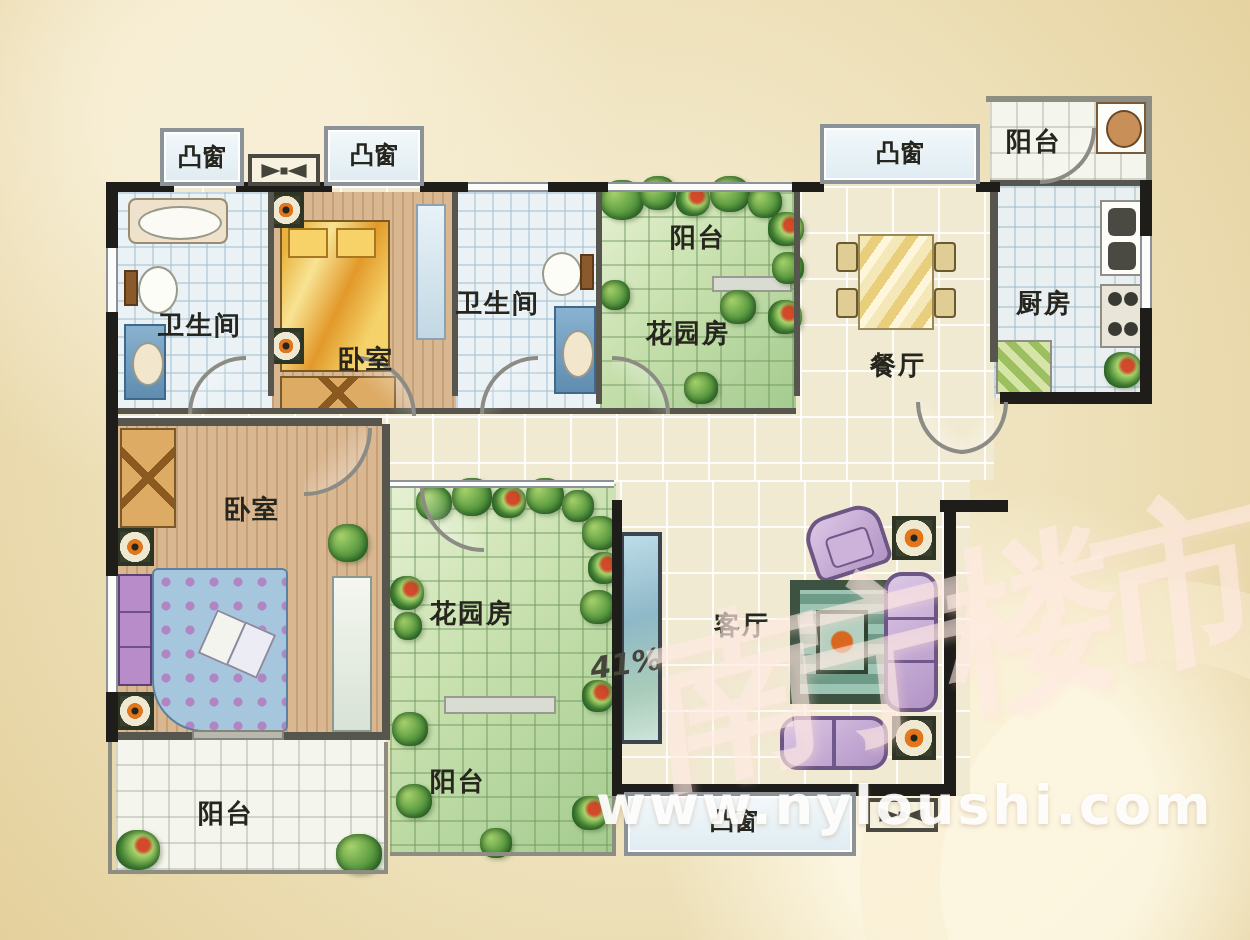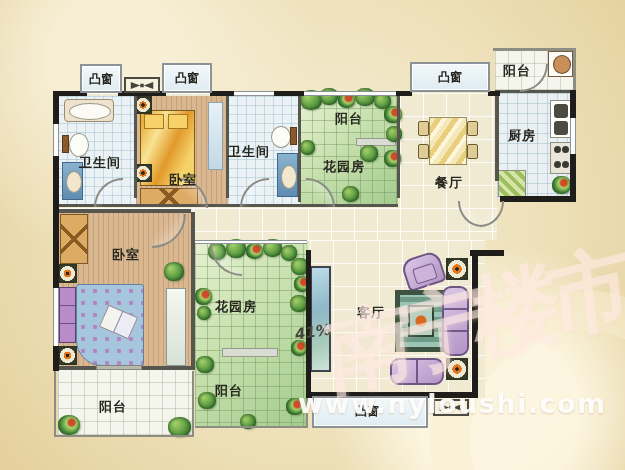--- a/index.html
+++ b/index.html
@@ -262,21 +262,21 @@
   <div class="door d-br" style="left:480px;top:201px;width:22px;height:24px;"></div>
   <div class="door d-br" style="left:520px;top:64px;width:26px;height:26px;"></div>
 
   <span class="lbl" style="left:100px;top:163px;">卫生间</span>
   <span class="lbl" style="left:183px;top:180px;">卧室</span>
   <span class="lbl" style="left:249px;top:152px;">卫生间</span>
   <span class="lbl" style="left:349px;top:119px;">阳台</span>
   <span class="lbl" style="left:344px;top:167px;">花园房</span>
   <span class="lbl" style="left:449px;top:183px;">餐厅</span>
   <span class="lbl" style="left:517px;top:71px;">阳台</span>
-  <span class="lbl" style="left:522px;top:136px;">厨房</span>
+  <span class="lbl" style="left:522px;top:152px;">厨房</span>
   <span class="lbl" style="left:126px;top:255px;">卧室</span>
   <span class="lbl" style="left:236px;top:307px;">花园房</span>
   <span class="lbl" style="left:371px;top:313px;">客厅</span>
   <span class="lbl" style="left:113px;top:407px;">阳台</span>
   <span class="lbl" style="left:229px;top:391px;">阳台</span>
   <span class="lbl sm" style="left:101px;top:79px;">凸窗</span>
   <span class="lbl sm" style="left:187px;top:78px;">凸窗</span>
   <span class="lbl sm" style="left:450px;top:77px;">凸窗</span>
   <span class="lbl sm" style="left:367px;top:411px;">凸窗</span>
   <span class="ratio" style="left:295px;top:323px;">41%</span>

